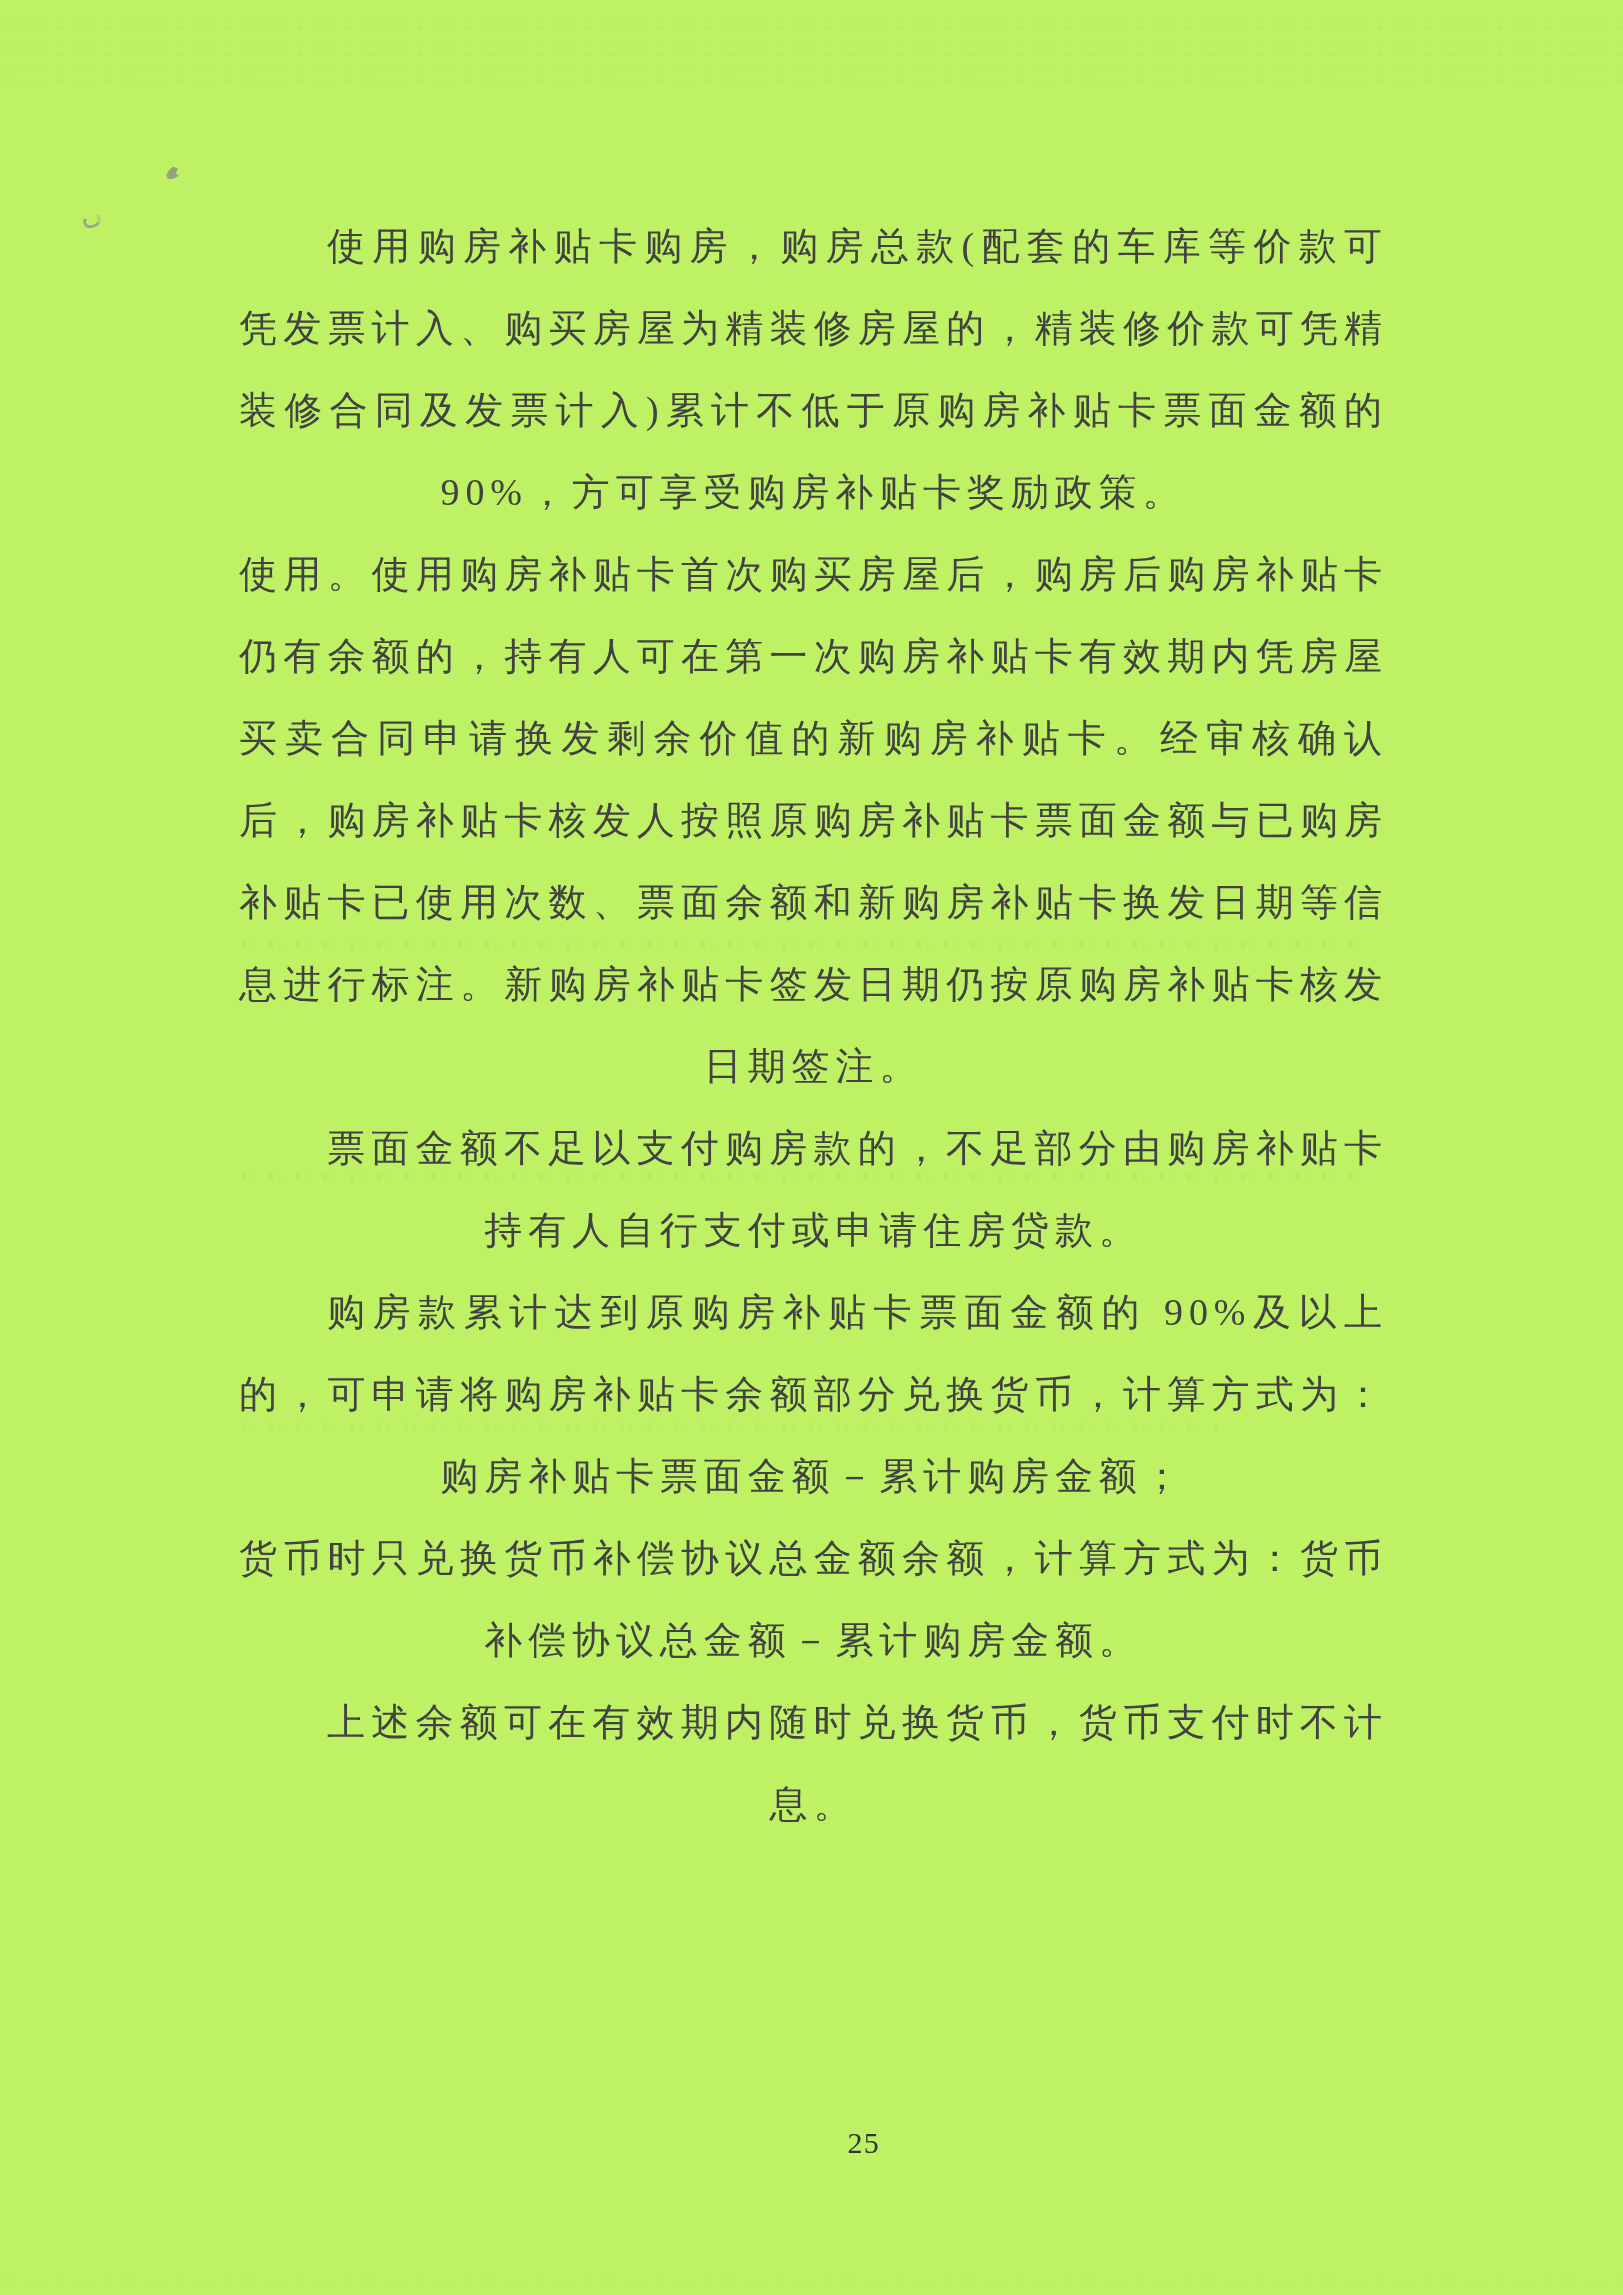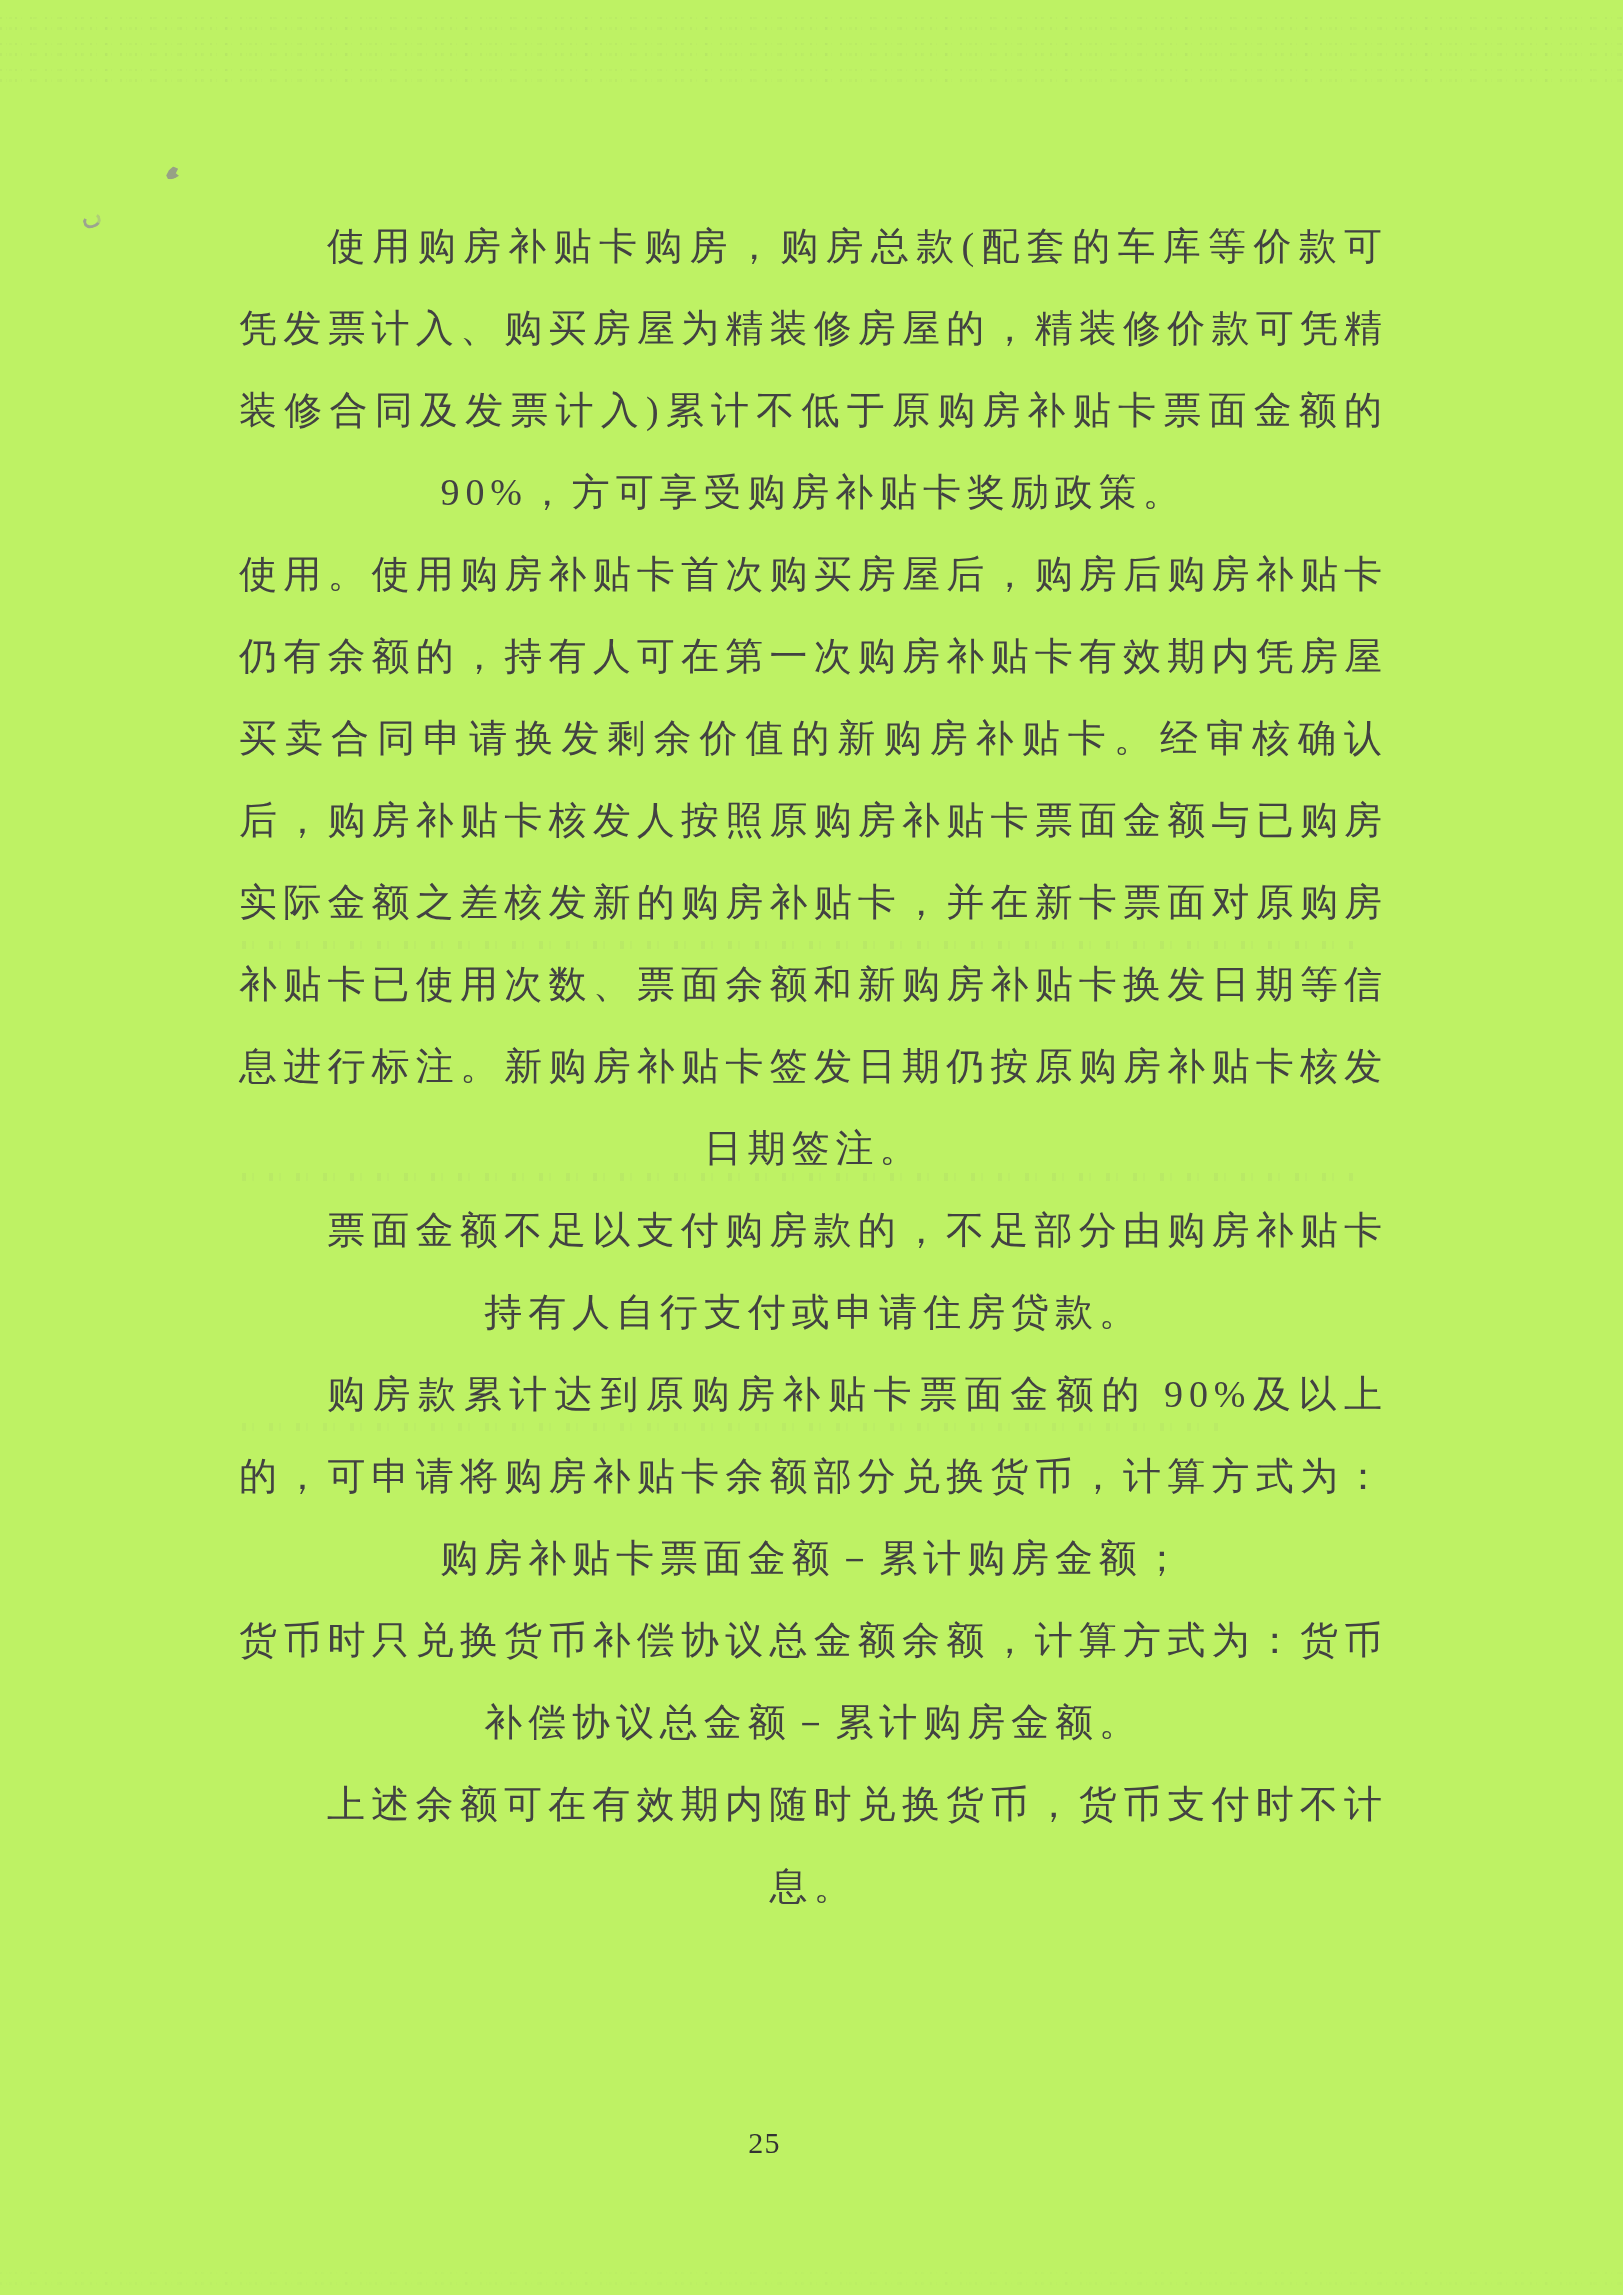--- a/index.html
+++ b/index.html
@@ -38,23 +38,23 @@
     text-justify: inter-character;
   }
   .line.indent {
     text-indent: 88px;
   }
 
   
   .pageno {
     position: absolute;
     top: 2126px;
-    left: 714px;
+    left: 779px;
     width: 101px;
-    text-align: center;
+    text-align: right;
     font-size: 30px;
     color: #333333;
     letter-spacing: 1.3px;
   }
 
   
   .noise {
     position: absolute;
     left: 0;
     width: 1623px;
@@ -123,21 +123,20 @@
 
   <div class="textblock">
     <div class="line indent just">使用购房补贴卡购房，购房总款(配套的车库等价款可</div>
     <div class="line just">凭发票计入、购买房屋为精装修房屋的，精装修价款可凭精</div>
     <div class="line just">装修合同及发票计入)累计不低于原购房补贴卡票面金额的</div>
     <div class="line">90%，方可享受购房补贴卡奖励政策。</div>
     <div class="line just">使用。使用购房补贴卡首次购买房屋后，购房后购房补贴卡</div>
     <div class="line just">仍有余额的，持有人可在第一次购房补贴卡有效期内凭房屋</div>
     <div class="line just">买卖合同申请换发剩余价值的新购房补贴卡。经审核确认</div>
     <div class="line just">后，购房补贴卡核发人按照原购房补贴卡票面金额与已购房</div>
-    <div class="line just">实际金额之差核发新的购房补贴卡，并在新卡票面对原购房</div>
     <div class="line just">补贴卡已使用次数、票面余额和新购房补贴卡换发日期等信</div>
     <div class="line just">息进行标注。新购房补贴卡签发日期仍按原购房补贴卡核发</div>
     <div class="line">日期签注。</div>
     <div class="line indent just">票面金额不足以支付购房款的，不足部分由购房补贴卡</div>
     <div class="line">持有人自行支付或申请住房贷款。</div>
     <div class="line indent just">购房款累计达到原购房补贴卡票面金额的 90%及以上</div>
     <div class="line just">的，可申请将购房补贴卡余额部分兑换货币，计算方式为：</div>
     <div class="line">购房补贴卡票面金额－累计购房金额；</div>
     <div class="line just">货币时只兑换货币补偿协议总金额余额，计算方式为：货币</div>
     <div class="line">补偿协议总金额－累计购房金额。</div>

